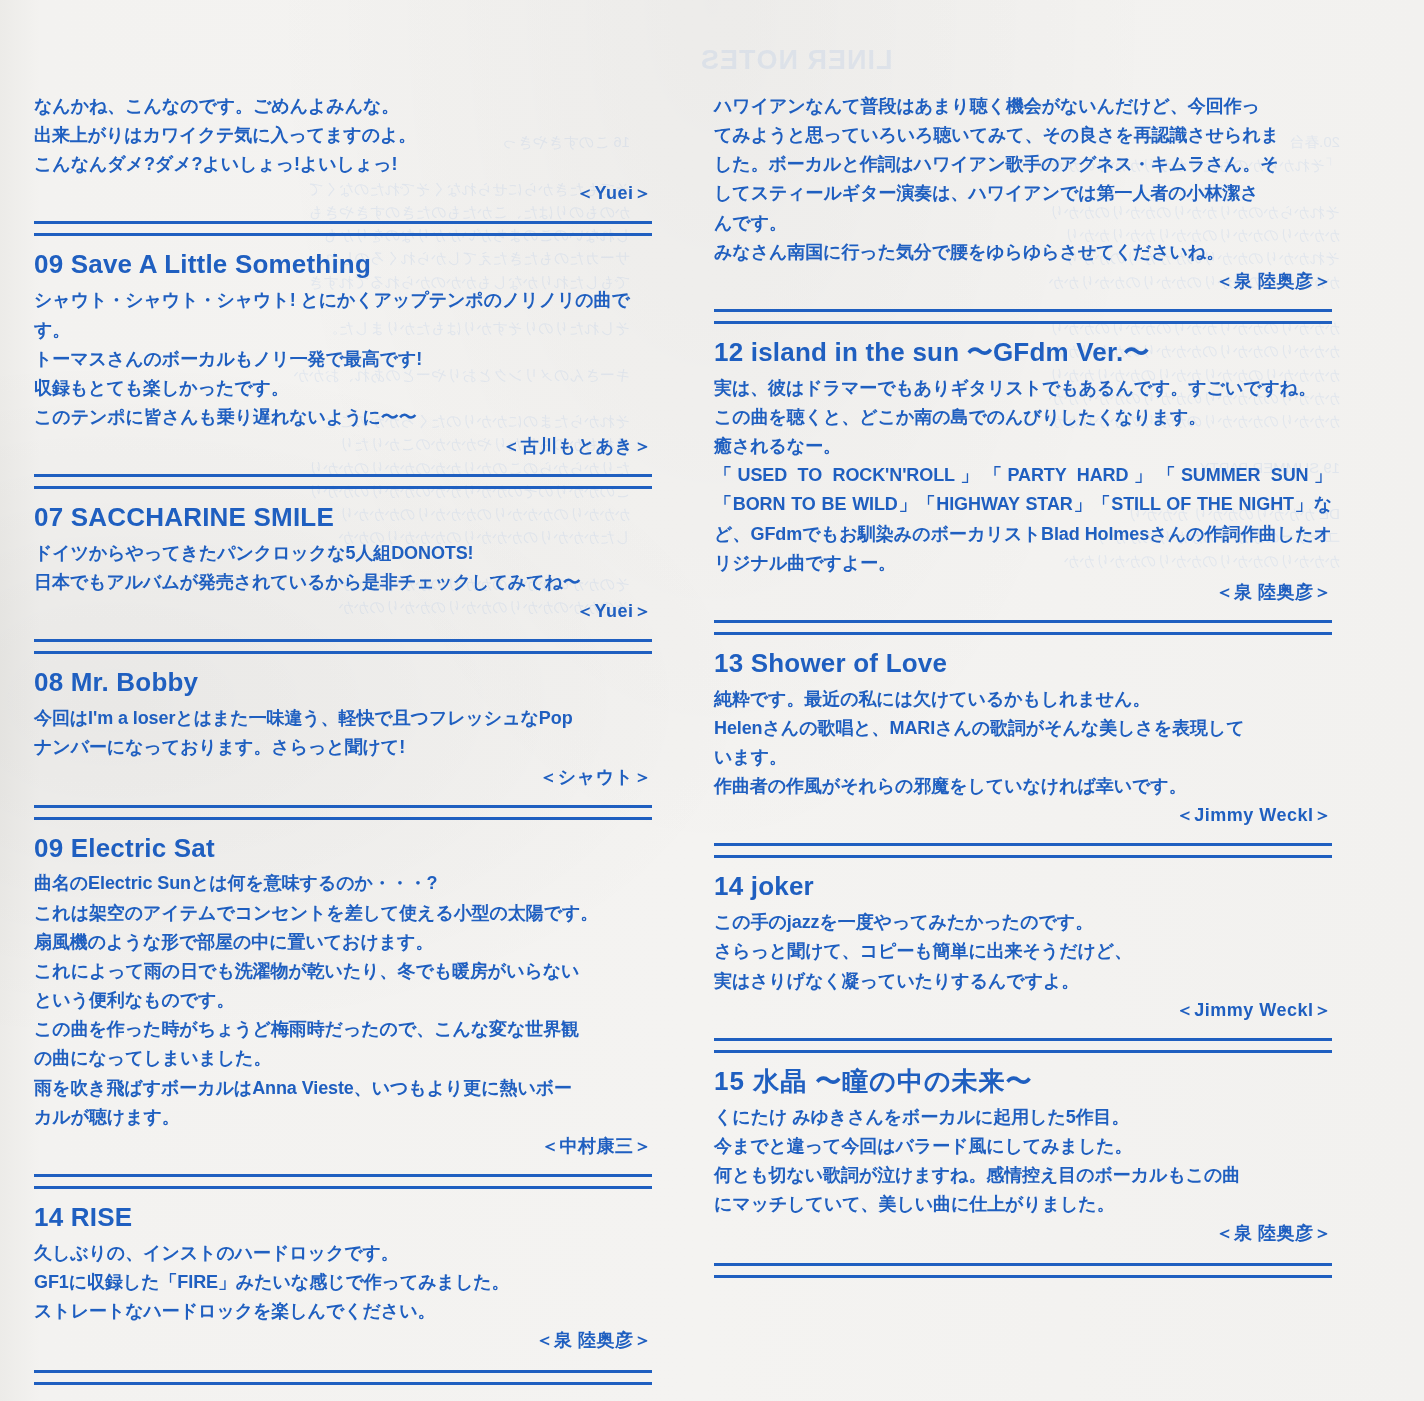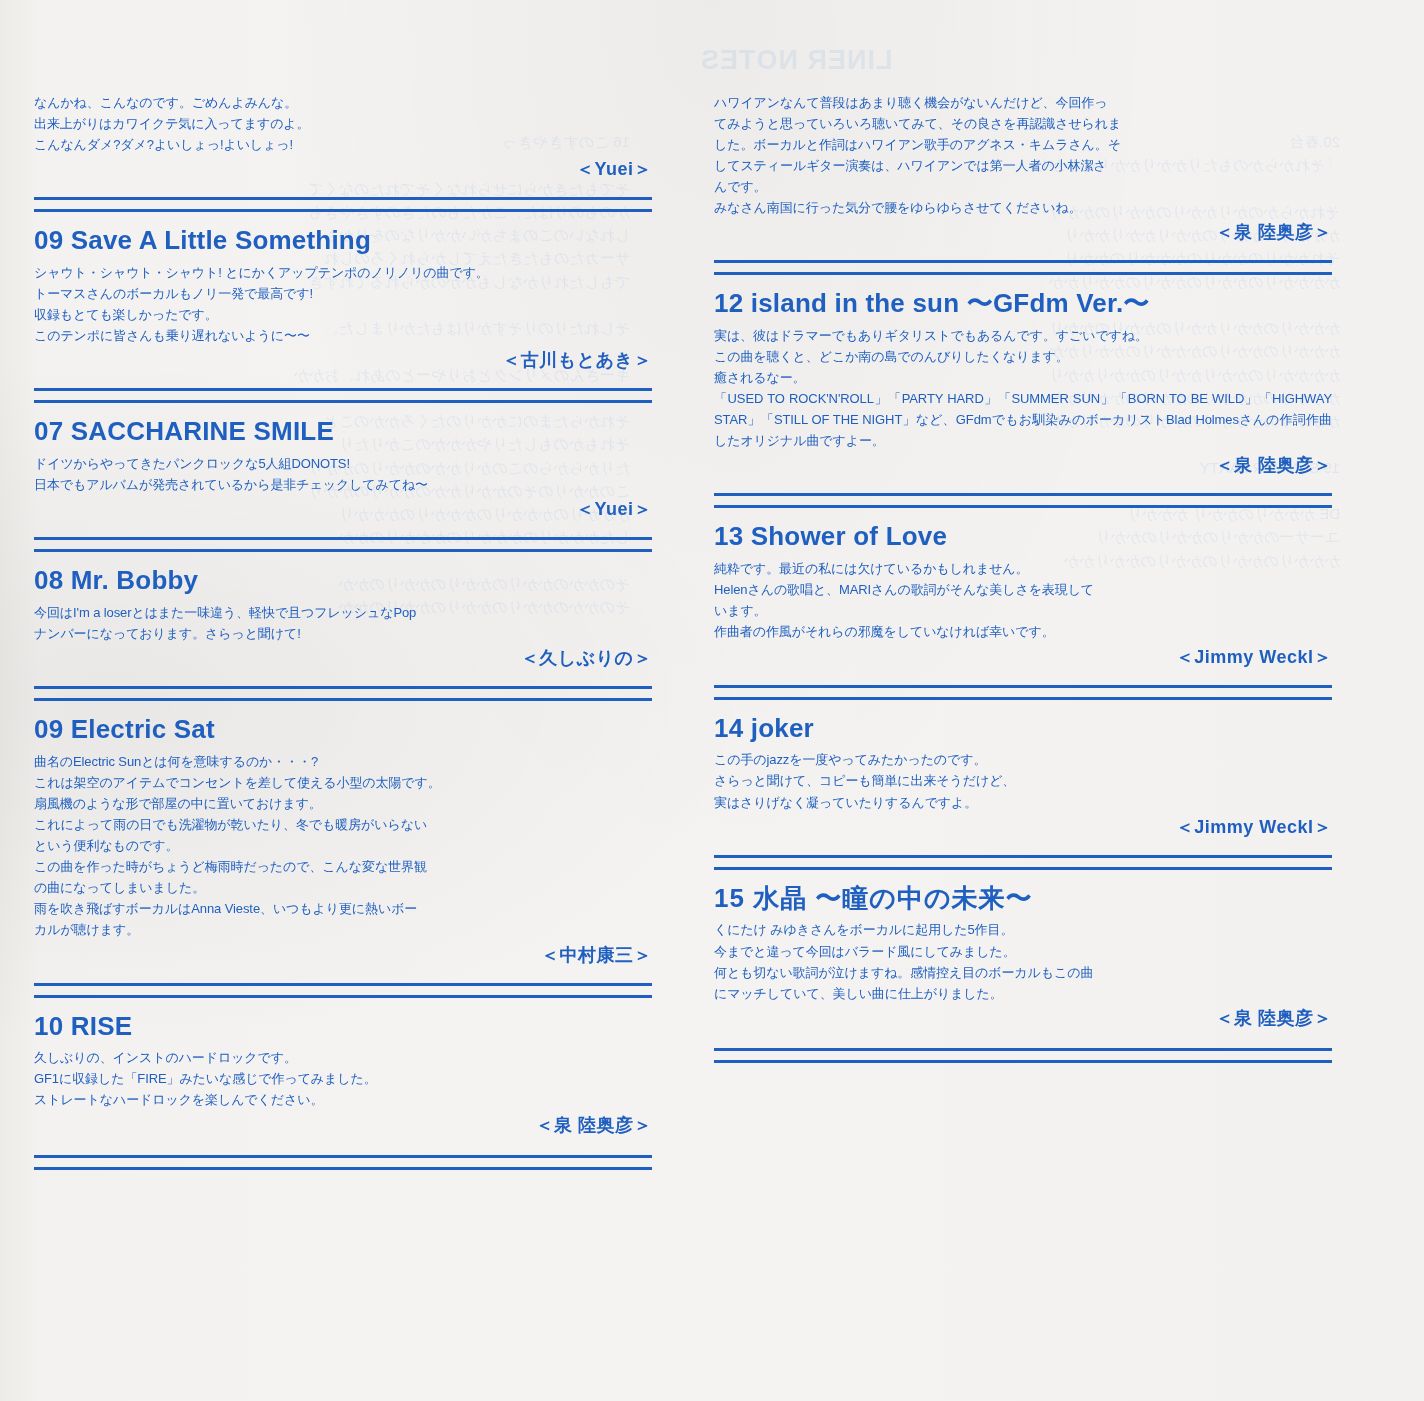--- a/index.html
+++ b/index.html
@@ -78,24 +78,24 @@
     font-weight: bold;
     letter-spacing: 0.2px;
     margin: 0 0 6px 0;
     line-height: 1.15;
     white-space: nowrap;
   }
   .track-title.jp {
     letter-spacing: 1px;
   }
   .body {
-    font-size: 13px;
+    font-size: 18px;
     line-height: 1.62;
     white-space: pre-line;
-    font-weight: normal;
+    font-weight: bold;
     letter-spacing: -0.1px;
   }
   .body.lyricsquote {
     text-align: justify;
     text-justify: inter-character;
     white-space: normal;
   }
   .credit {
     font-size: 18px;
     font-weight: bold;
@@ -190,21 +190,21 @@
 日本でもアルバムが発売されているから是非チェックしてみてね〜</div>
       <div class="credit">＜Yuei＞</div>
     </div>
 
     <div class="rule"></div>
 
     <div class="block">
       <div class="track-title">08 Mr. Bobby</div>
       <div class="body">今回はI'm a loserとはまた一味違う、軽快で且つフレッシュなPop
 ナンバーになっております。さらっと聞けて!</div>
-      <div class="credit">＜久しぶりの＞</div>
+      <div class="credit">＜シャウト＞</div>
     </div>
 
     <div class="rule"></div>
 
     <div class="block">
       <div class="track-title">09 Electric Sat</div>
       <div class="body">曲名のElectric Sunとは何を意味するのか・・・?
 これは架空のアイテムでコンセントを差して使える小型の太陽です。
 扇風機のような形で部屋の中に置いておけます。
 これによって雨の日でも洗濯物が乾いたり、冬でも暖房がいらない
@@ -212,21 +212,21 @@
 この曲を作った時がちょうど梅雨時だったので、こんな変な世界観
 の曲になってしまいました。
 雨を吹き飛ばすボーカルはAnna Vieste、いつもより更に熱いボー
 カルが聴けます。</div>
       <div class="credit">＜中村康三＞</div>
     </div>
 
     <div class="rule"></div>
 
     <div class="block">
-      <div class="track-title">10 RISE</div>
+      <div class="track-title">14 RISE</div>
       <div class="body">久しぶりの、インストのハードロックです。
 GF1に収録した「FIRE」みたいな感じで作ってみました。
 ストレートなハードロックを楽しんでください。</div>
       <div class="credit">＜泉 陸奥彦＞</div>
     </div>
 
     <div class="rule footer-rule"></div>
   </div>
 
   <div class="col col-right">

